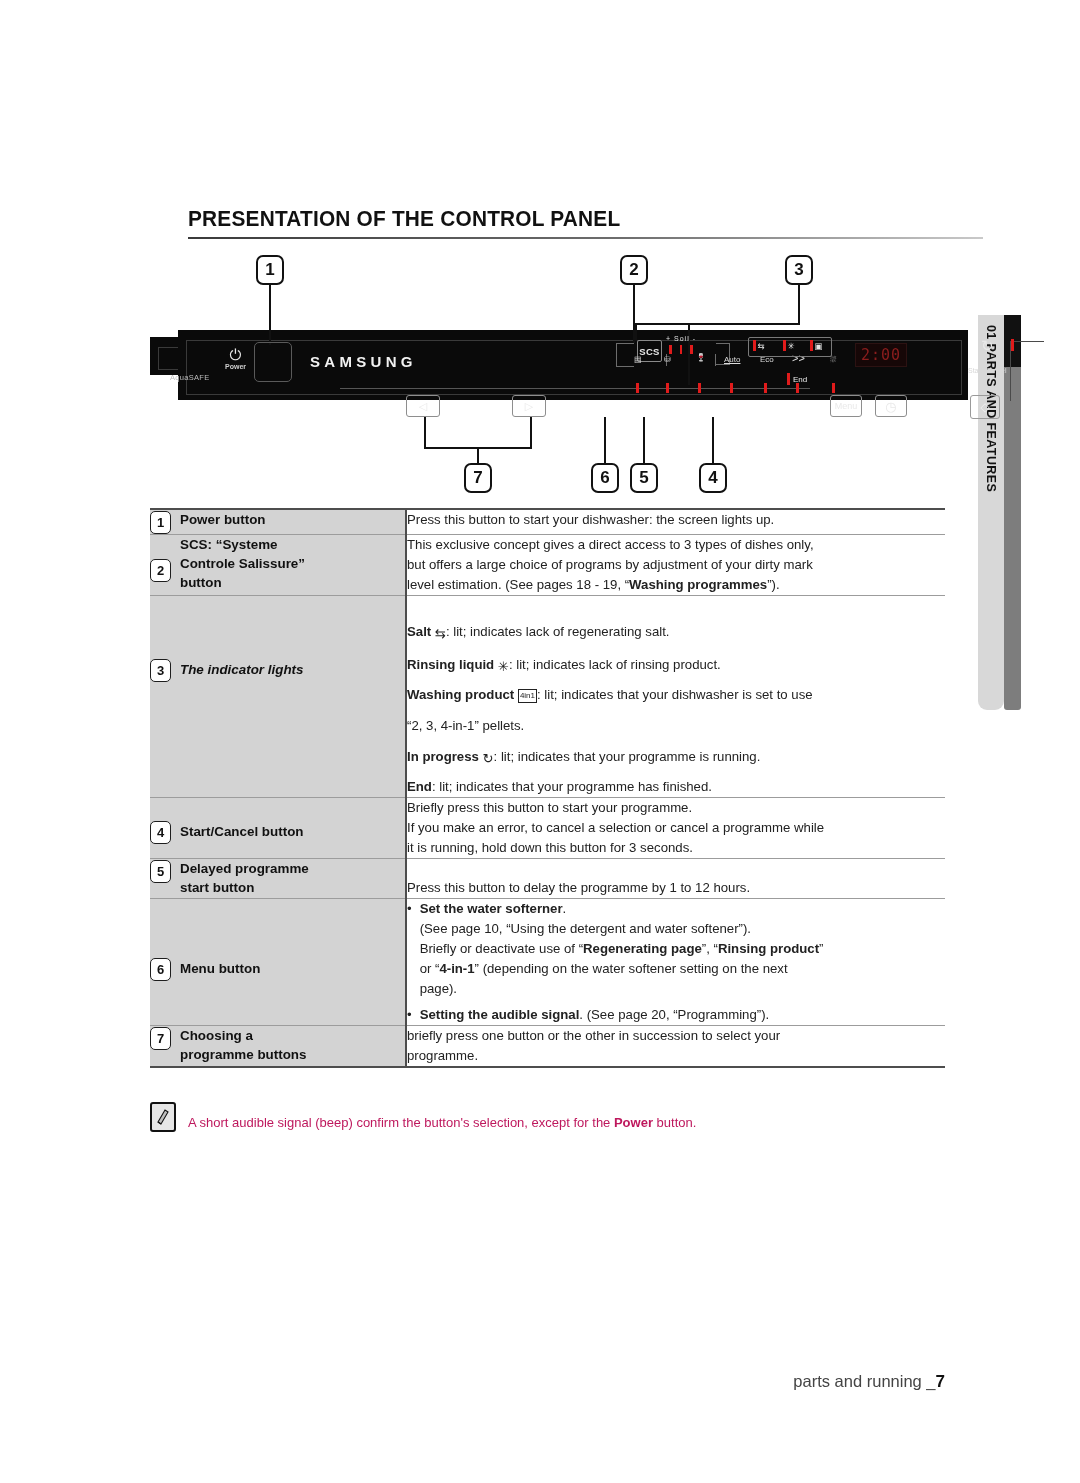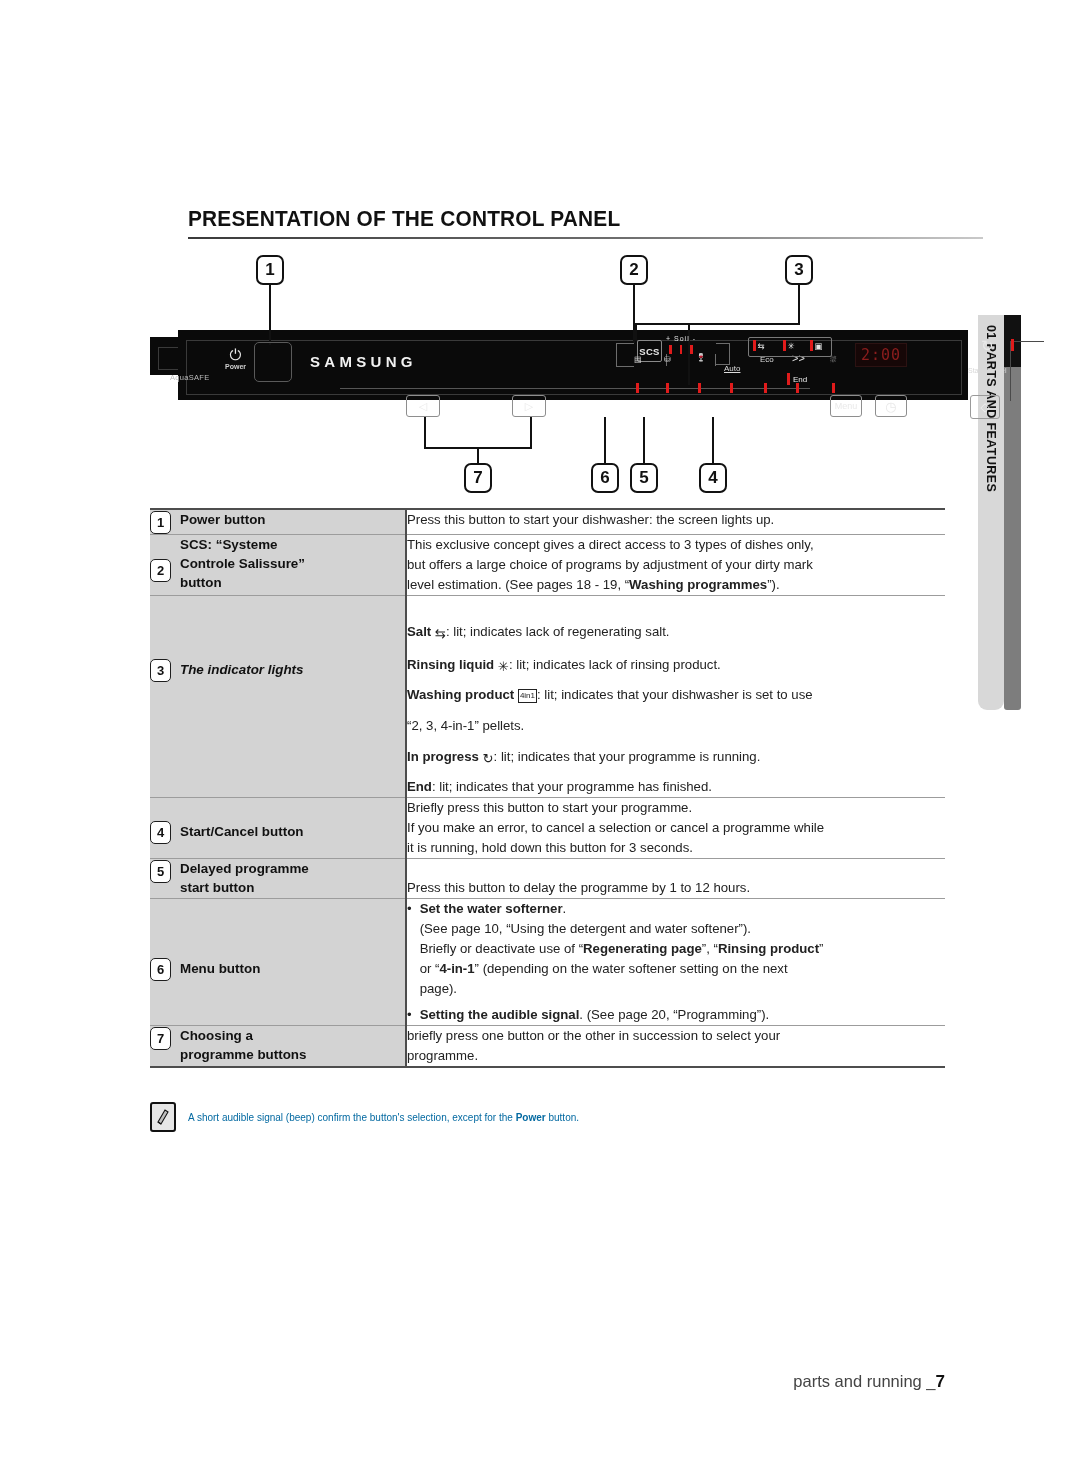--- a/index.html
+++ b/index.html
@@ -218,21 +218,21 @@
   .note{
     position:absolute; left:150px; top:1100px; width:795px;
     display:flex; gap:12px; align-items:flex-start;
   }
   .note-icon{
     flex:0 0 auto; width:26px; height:30px;
     border:2px solid #111; border-radius:3px;
     display:flex; align-items:center; justify-content:center;
     background:#e6e6e6; margin-top:2px;
   }
-  .note-txt{ font-size:10px; line-height:1.5; color:#0369a1; }
+  .note-txt{ font-size:13px; line-height:1.5; color:#be185d; }
 
   
   .tab-wrap{ position:absolute; left:978px; top:315px; width:44px; height:395px; }
   .tab-light{
     position:absolute; left:0; top:0; width:26px; height:395px;
     background:#d8d8d8; border-radius:0 0 9px 9px;
   }
   .tab-dark{
     position:absolute; left:26px; top:0; width:17px; height:395px;
     background:#7d7d7d; border-radius:0 0 3px 3px;
@@ -309,21 +309,21 @@
       <i></i>
       <i></i>
     </div>
   <div class="scs-hook"></div>
   <div class="scs-hook2"></div>
 
   <div class="prog-icons">
     <span style="left:0px;  top:0px;">▤</span>
     <span style="left:30px; top:0px;">⛁</span>
     <span style="left:62px; top:-2px;">🍷</span>
-    <span style="left:90px; top:9px;text-decoration:underline;">Auto</span>
+    <span style="left:90px; top:0px;text-decoration:underline;">Auto</span>
     <span style="left:126px; top:0px;">Eco</span>
     <span style="left:158px; top:-3px; font-size:11px;">&gt;&gt;</span>
     <span style="left:196px; top:0px;">⛆</span>
   </div>
   <div class="prog-ticks" style="left:484px;">
     <i style="left:2px;"></i>
       <i style="left:32px;"></i>
       <i style="left:64px;"></i>
     <i style="left:96px;"></i>
       <i style="left:130px;"></i>

